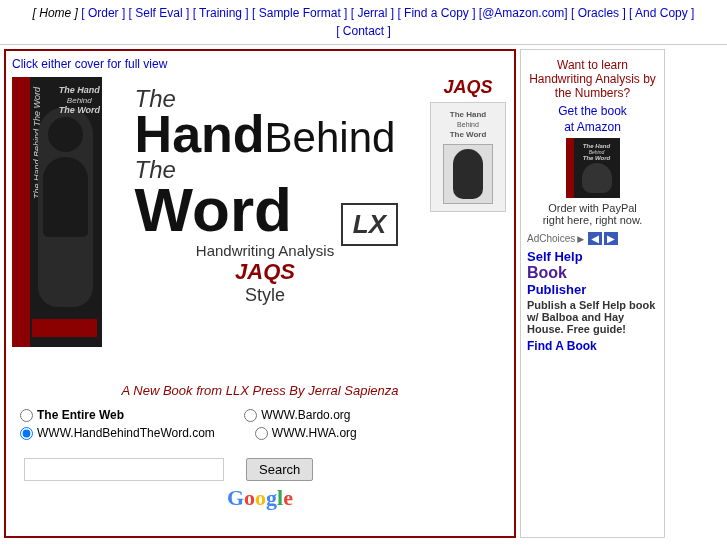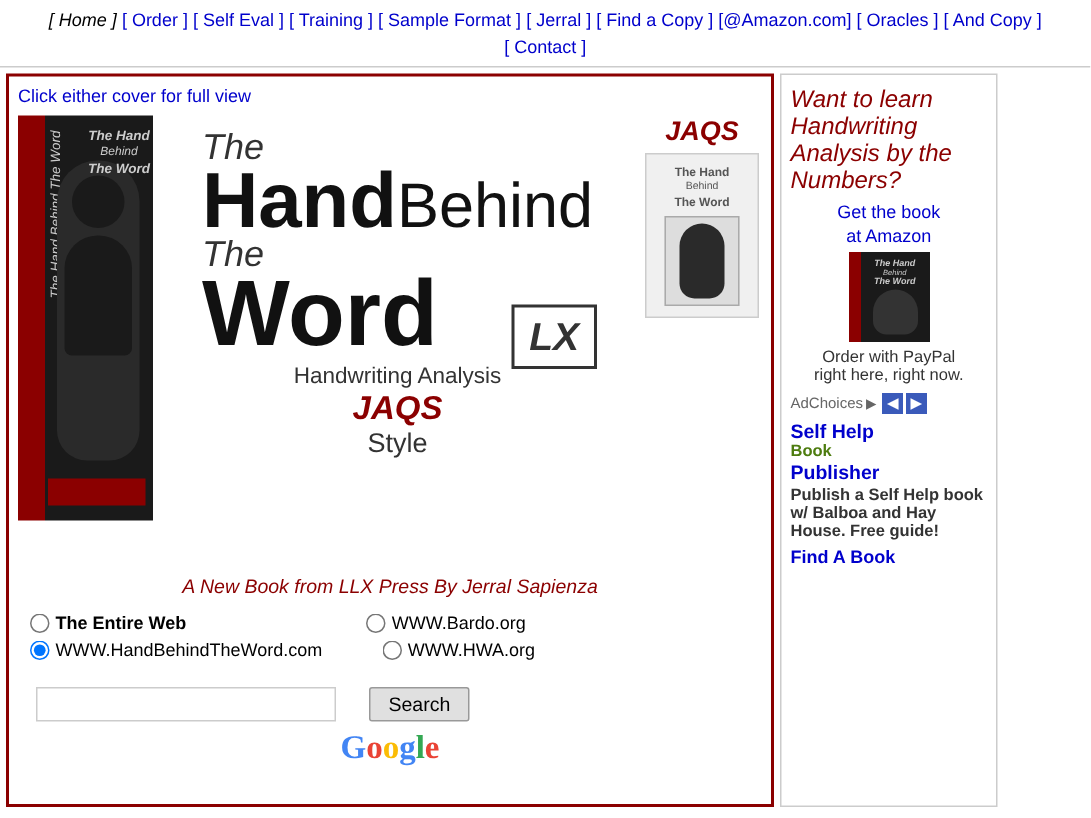--- a/index.html
+++ b/index.html
@@ -200,22 +200,22 @@
       width: 145px;
       flex-shrink: 0;
       border: 1px solid #ccc;
       margin: 4px 4px 4px 0;
       padding: 8px 6px;
       font-size: 11px;
       overflow: hidden;
     }
     #sidebar-want-text {
       color: #8b0000;
-      font-style: italic;
-      font-size: 16px;
+      font-size: 12px;
+      text-align: center;
       margin-bottom: 4px;
     }
     #sidebar-get-book {
       color: #00c;
       font-size: 12px;
       text-align: center;
       display: block;
       margin-bottom: 2px;
       cursor: pointer;
     }
@@ -439,21 +439,21 @@
       <span>AdChoices</span>
       <span style="font-size:9px;">▶</span>
       <div id="sidebar-ad-nav">
         <button style="background:#3a5aba; color:#fff; font-size:10px; padding:1px 3px; border:none; cursor:pointer;">◀</button>
         <button style="background:#3a5aba; color:#fff; font-size:10px; padding:1px 3px; border:none; cursor:pointer;">▶</button>
       </div>
     </div>
 
     <div id="sidebar-self-help">
       <div style="color:#00c; font-weight:bold; font-size:13px; cursor:pointer;">Self Help</div>
-      <div style="color:#4d7c0f; font-weight:bold; font-size:11px; cursor:pointer;">Book</div>
+      <div style="color:#4c1d95; font-weight:bold; font-size:16px; cursor:pointer;">Book</div>
       <div style="color:#00c; font-weight:bold; font-size:13px; cursor:pointer;">Publisher</div>
       <div id="sidebar-publisher-text">Publish a Self Help book w/ Balboa and Hay House. Free guide!</div>
     </div>
 
     <div id="sidebar-find-book" style="color:#00c; font-weight:bold; font-size:12px; margin-top:4px; cursor:pointer;">Find A Book</div>
 
   </div>
 
 </div>
 

